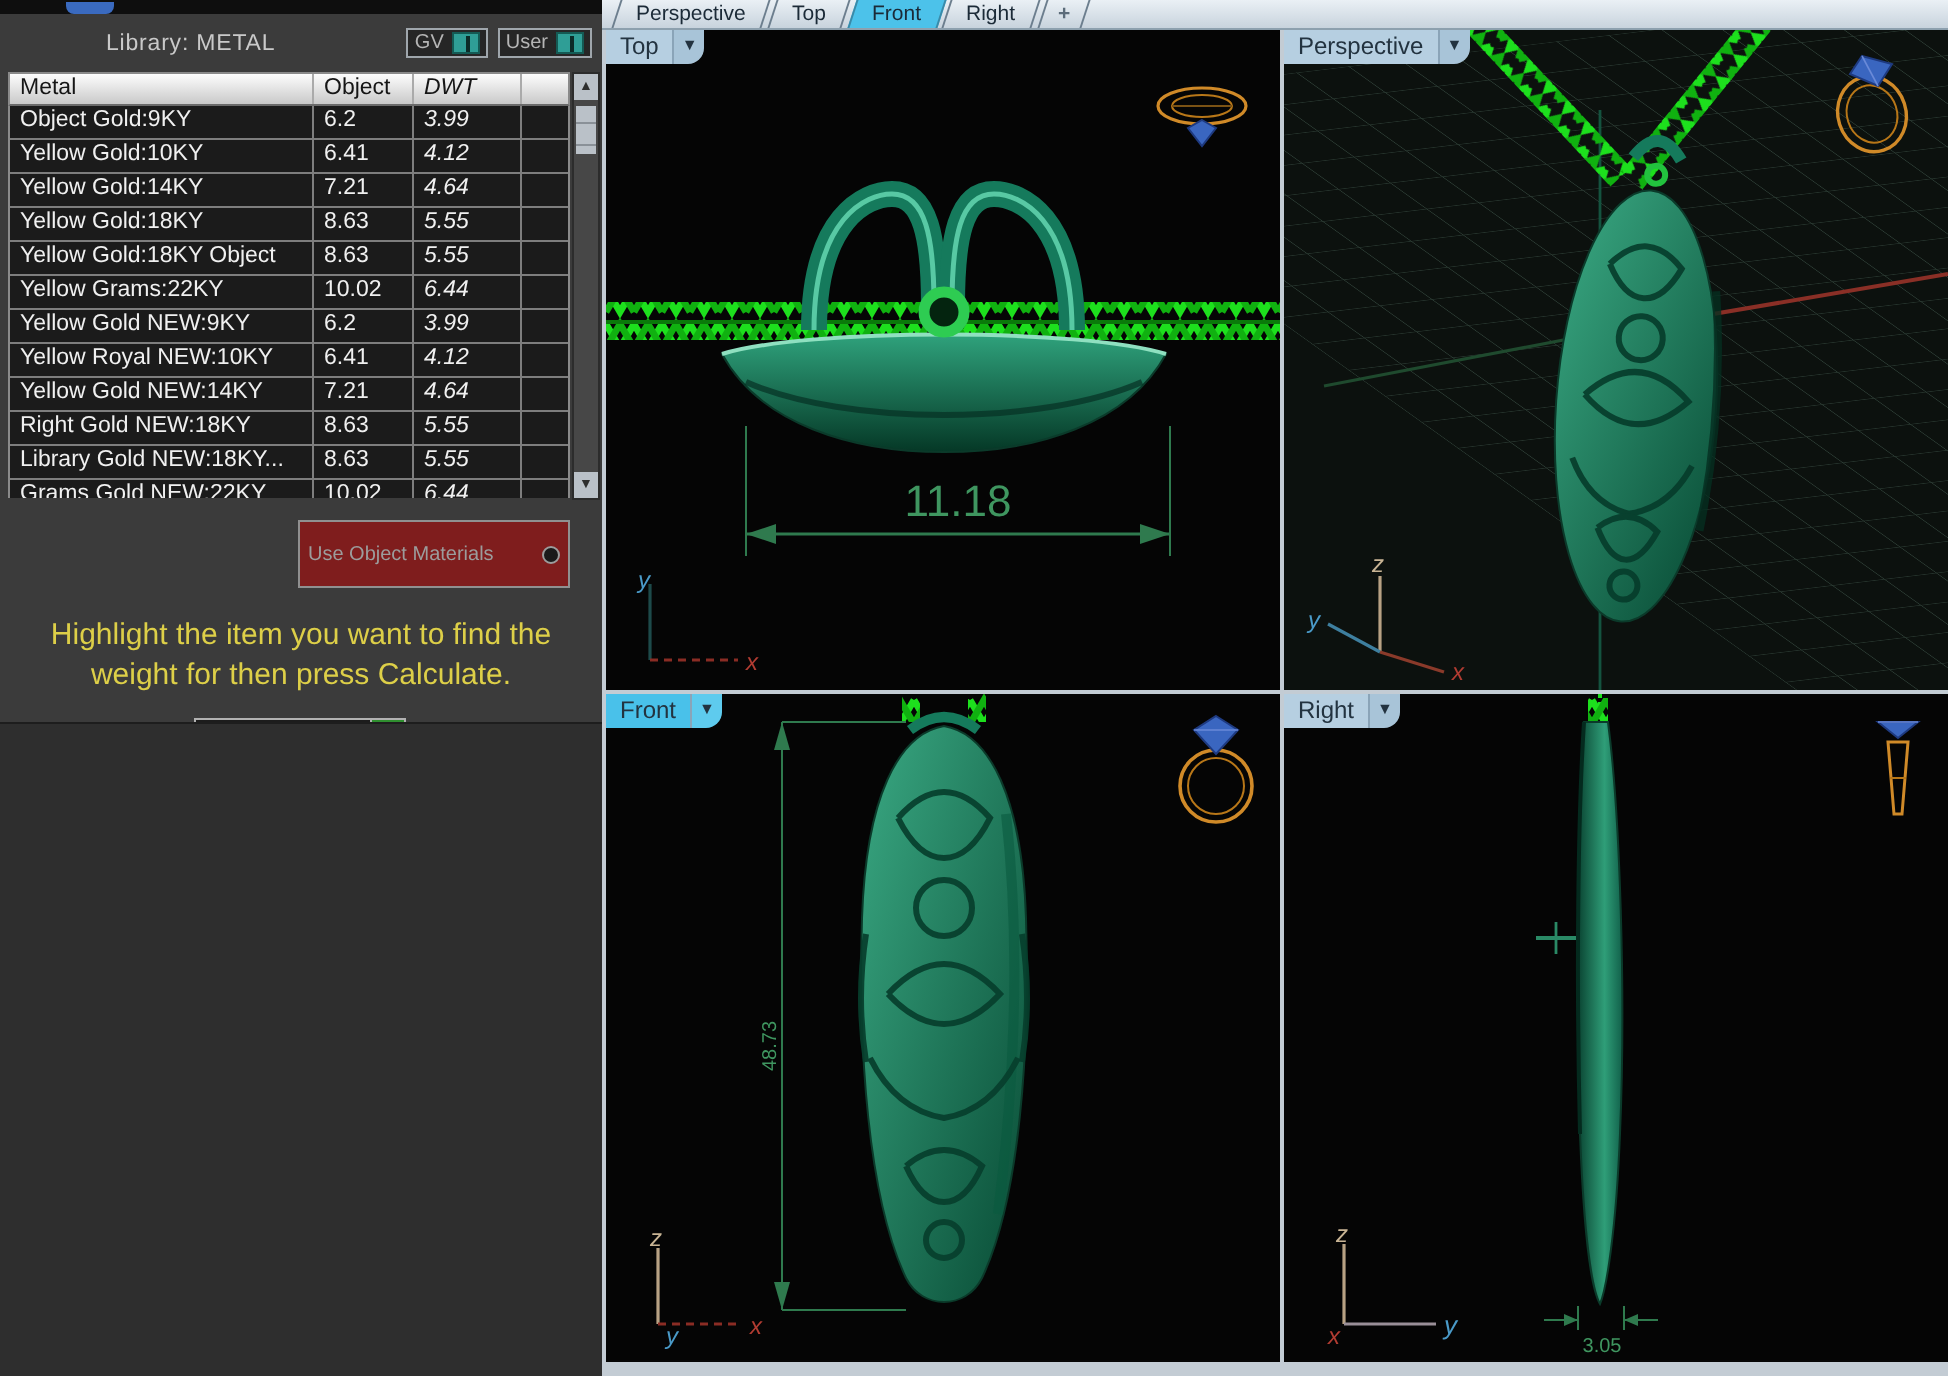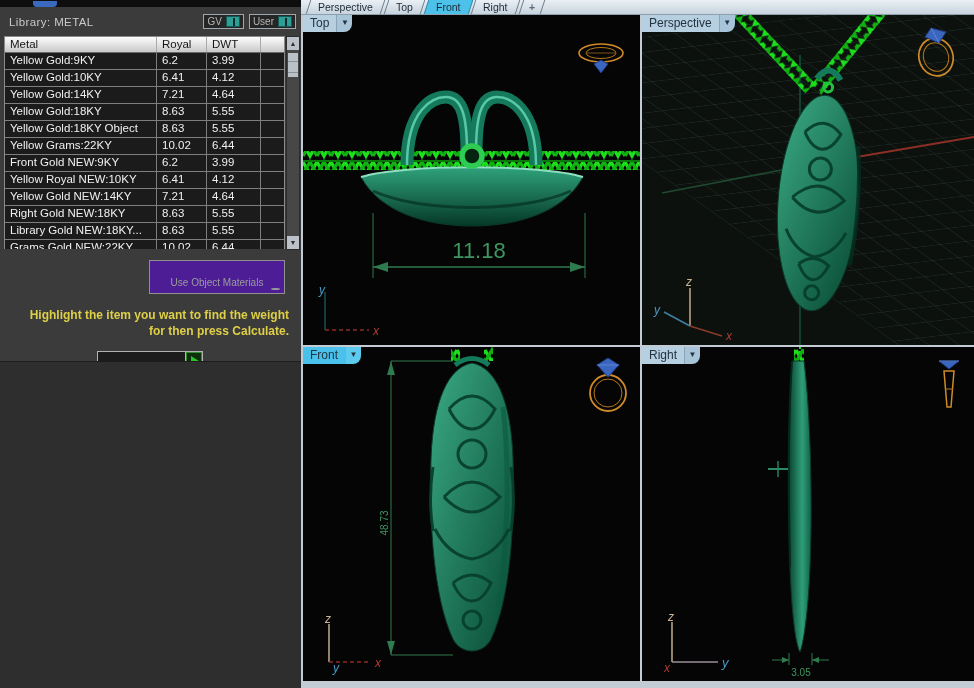--- a/index.html
+++ b/index.html
@@ -6,42 +6,42 @@
   html,body { width:974px; height:688px; }
   body {
     position:relative; background:#3b3b3b; overflow:hidden;
     font-family:"Liberation Sans", sans-serif;
   }
   
   #left-panel { position:absolute; left:0; top:0; width:301px; height:688px; background:#3b3b3b; }
   .top-strip { height:7px; background:#0e0e0e; position:relative; }
   .blue-bit { position:absolute; left:33px; top:1px; width:24px; height:6px; background:#3a6abf; border-radius:0 0 4px 4px; }
   .panel-header { display:flex; align-items:center; padding:7px 5px 6px 9px; }
-  .panel-title { color:#c9c9c9; font-size:11.5px; letter-spacing:.4px; }
+  .panel-title { color:#c9c9c9; font-size:11.5px; letter-spacing:.4px;margin-left:44px; }
   .toggle-group { margin-left:auto; display:flex; gap:5px; }
   .toggle-btn { display:flex; align-items:flex-end; gap:4px; border:1px solid #9fa6ac; background:#262626; padding:1px 3px; cursor:pointer; }
   .toggle-btn .tlabel { font-size:10px; color:#b5b5b5; }
   .toggle-ind { width:14px; height:11px; background:#2f9e96; border:1px solid #145a54; position:relative; }
   .toggle-ind::after { content:""; position:absolute; left:6px; top:1px; width:2px; height:8px; background:#0c2b28; }
   .table-wrap { position:relative; margin:1px 4px 0 4px; width:296px; }
   .tgrid { width:281px; }
   .thead { display:flex; height:17px; background:linear-gradient(#fdfdfd,#c9c9c9); border:1px solid #8a8a8a; border-bottom:1px solid #6a6a6a; }
   .thead span { font-size:11.5px; color:#161616; padding:1px 0 0 5px; border-right:1px solid #aaa; }
-  .c0 { width:152px; } .c1 { width:50px; } .c2 { width:54px; } .filler { flex:1; border-right:none!important; }
+  .c0 { width:152px; } .c1 { width:50px; } .c2 { width:54px;font-style:italic; } .filler { flex:1; border-right:none!important; }
   .tbody { height:196px; overflow:hidden; background:#141414; border-left:1px solid #8a8a8a; border-right:1px solid #8a8a8a; }
   .trow { display:flex; height:17px; border-bottom:1px solid #7e7e7e; background:#1b1b1b; cursor:pointer; }
   .trow span { font-size:11.5px; color:#f0f0f0; padding:1px 0 0 5px; border-right:1px solid #7e7e7e; overflow:hidden; white-space:nowrap; }
   .scrollbar { position:absolute; right:0; top:0; width:14px; height:214px; background:#474747; border:1px solid #2c2c2c; display:flex; flex-direction:column; }
   .sb-btn { height:13px; background:#bac1c8; color:#2e2e2e; font-size:7px; text-align:center; line-height:13px; cursor:pointer; }
   .sb-track { flex:1; position:relative; }
   .sb-thumb { position:absolute; top:3px; left:1px; right:1px; height:24px; background:#bac1c8; cursor:grab;
     background-image:repeating-linear-gradient(#bac1c8 0 8px, #8a9198 8px 9px, #bac1c8 9px 11px); }
-  .uom-row { margin:11px 16px 0 auto; width:136px; height:15px; background:#4c1d95; border:1px solid #909090; display:flex; align-items:center; color:#9c9c9c; font-size:10px; padding:16px 4px; cursor:pointer;flex-direction:column; }
+  .uom-row { margin:11px 16px 0 auto; width:136px; height:15px; background:#7f1d1d; border:1px solid #909090; display:flex; align-items:center; color:#9c9c9c; font-size:10px; padding:16px 4px; cursor:pointer; }
   .uom-circle { margin-left:auto; width:9px; height:9px; border:1px solid #9c9c9c; border-radius:50%; background:#1a1a1a; }
-  .instruction { margin:14px 12px 0; color:#ddcf48; font-weight:bold; font-size:12px; text-align:right; line-height:1.3; }
+  .instruction { margin:14px 12px 0; color:#ddcf48; font-weight:normal; font-size:15px; text-align:center; line-height:1.3; }
   .calc-row { margin:12px 0 0 97px; width:106px; height:18px; border:1px solid #b2b2b2; display:flex; background:#1c1c1c; cursor:pointer; }
   .calc-label { flex:1; color:#cfcfcf; font-size:10px; padding:12px 0 0 6px; }
   .calc-go { width:17px; background:#0e2e0c; border-left:1px solid #b2b2b2; box-shadow:inset 0 0 0 1px #2f8f2f; position:relative; }
   .calc-go::after { content:""; position:absolute; left:5px; top:3.5px; border-left:8px solid #2cc22c; border-top:5px solid transparent; border-bottom:5px solid transparent; }
   .panel-lower { position:absolute; left:0; right:0; top:361px; bottom:0; background:#2e2e2e; border-top:1px solid #1d1d1d; }
   
   #right-area { position:absolute; left:301px; top:0; width:673px; height:688px; background:#c3ccd4; }
   .tabbar { height:15px; background:linear-gradient(#eaf0f5,#c8d3dd); display:flex; align-items:stretch; padding-left:7px; border-bottom:1px solid #8da0ae; }
   .tab { position:relative; transform:skewX(-18deg); border-left:1px solid #6c7e8e; border-right:1px solid #6c7e8e; margin-right:3px; padding:0 9px; cursor:pointer; }
   .tab.active { background:#4cc2ea; border-color:#3a8aa8; }
@@ -106,27 +106,27 @@
       <span class="toggle-btn">
         <span class="tlabel">User</span>
         <span class="toggle-ind"></span>
       </span>
     </span>
   </div>
   <div class="table-wrap">
     <div class="tgrid">
       <div class="thead">
         <span class="c0">Metal</span>
-        <span class="c1">Royal</span>
+        <span class="c1">Object</span>
         <span class="c2">DWT</span>
         <span class="filler"></span>
       </div>
       <div class="tbody" id="table-rows">
           <div class="trow">
-            <span class="c0">Yellow Gold:9KY</span>
+            <span class="c0">Object Gold:9KY</span>
             <span class="c1">6.2</span>
             <span class="c2">3.99</span>
             <span class="filler"></span>
           </div>
           <div class="trow">
             <span class="c0">Yellow Gold:10KY</span>
             <span class="c1">6.41</span>
             <span class="c2">4.12</span>
             <span class="filler"></span>
           </div>
@@ -148,21 +148,21 @@
             <span class="c2">5.55</span>
             <span class="filler"></span>
           </div>
           <div class="trow">
             <span class="c0">Yellow Grams:22KY</span>
             <span class="c1">10.02</span>
             <span class="c2">6.44</span>
             <span class="filler"></span>
           </div>
           <div class="trow">
-            <span class="c0">Front Gold NEW:9KY</span>
+            <span class="c0">Yellow Gold NEW:9KY</span>
             <span class="c1">6.2</span>
             <span class="c2">3.99</span>
             <span class="filler"></span>
           </div>
           <div class="trow">
             <span class="c0">Yellow Royal NEW:10KY</span>
             <span class="c1">6.41</span>
             <span class="c2">4.12</span>
             <span class="filler"></span>
           </div>

